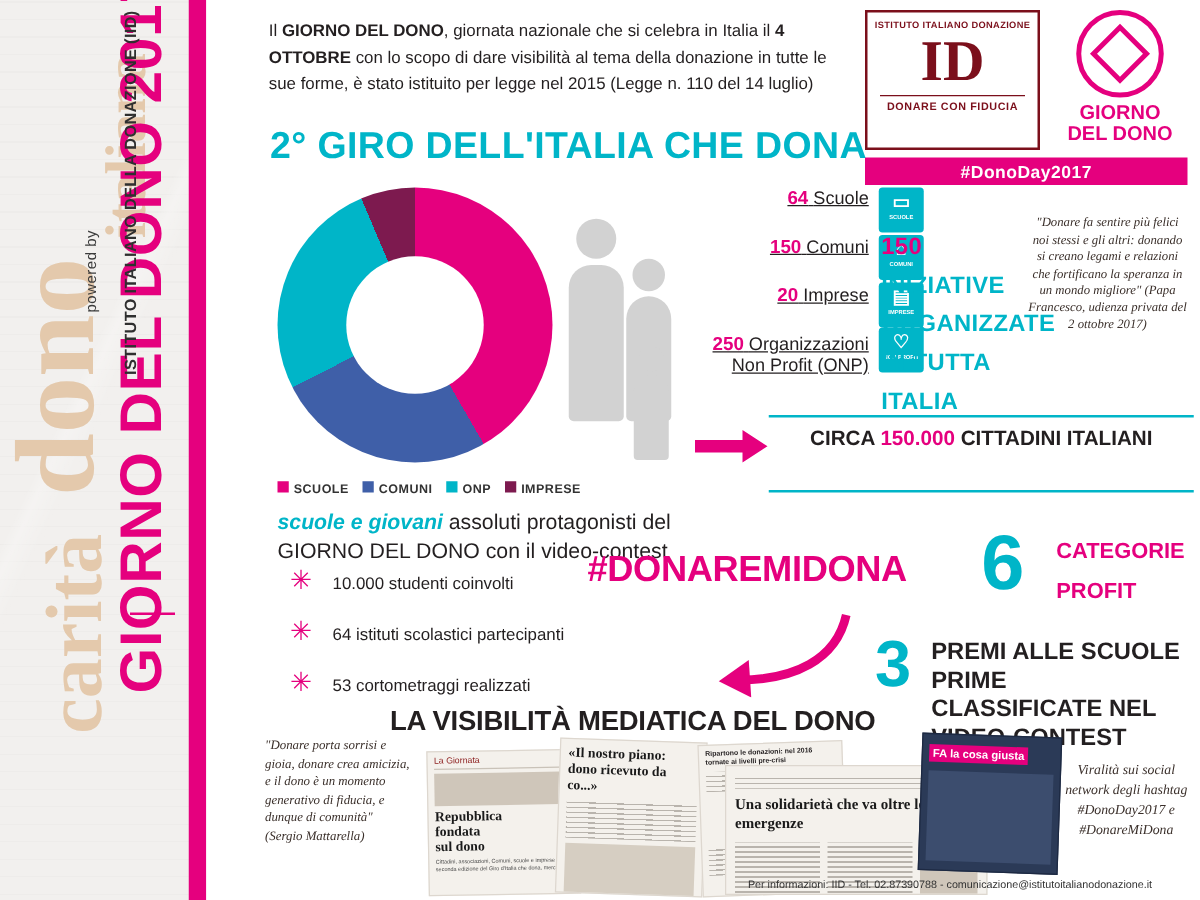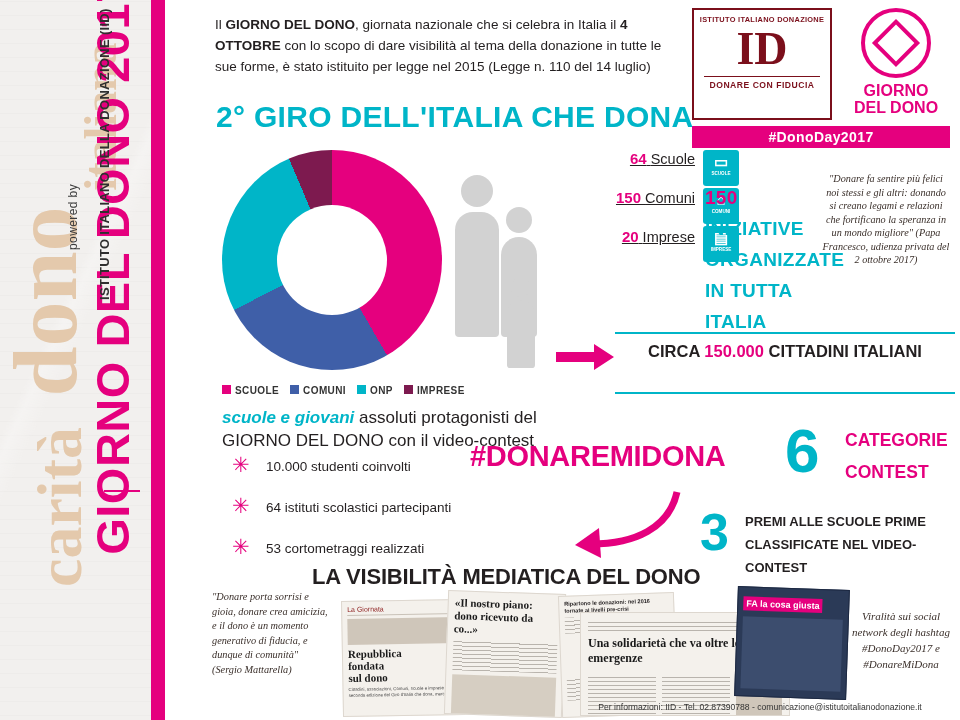--- a/index.html
+++ b/index.html
@@ -167,21 +167,21 @@
   #donaremidona{
     position:absolute;left:470px;top:440px;width:320px;
     font-size:29px;font-weight:bold;color:#e5007e;letter-spacing:-.3px;
   }
   #arrow2{position:absolute;left:565px;top:488px;width:120px;height:70px;}
 
   
   #six{position:absolute;left:785px;top:420px;font-size:62px;font-weight:bold;color:#00b5c8;line-height:62px;}
   #six-text{position:absolute;left:845px;top:424px;width:115px;font-size:17.5px;font-weight:bold;color:#e5007e;line-height:32px;}
   #three{position:absolute;left:700px;top:506px;font-size:52px;font-weight:bold;color:#00b5c8;line-height:52px;}
-  #three-text{position:absolute;left:745px;top:510px;width:215px;font-size:13px;font-weight:bold;color:#231f20;line-height:23px;}
+  #three-text{position:absolute;left:745px;top:510px;width:215px;font-size:19px;font-weight:bold;color:#231f20;line-height:23px;}
 
   
   #visib{
     position:absolute;left:312px;top:564px;width:620px;
     font-size:22px;font-weight:bold;color:#231f20;letter-spacing:-.2px;
   }
 
   
   #mattarella{
     position:absolute;left:212px;top:590px;width:118px;
@@ -292,20 +292,29 @@
     </span>
   </div>
   <div class="row">
     <span class="num">20</span>
     <span>Imprese</span>
     <span class="fig-icon" style="top:76px;">
       <span class="glyph">▤</span>
       <span>IMPRESE</span>
     </span>
   </div>
+  <div class="row">
+    <span class="num">250</span>
+    <span>Organizzazioni</span><br>
+    <span>Non Profit (ONP)</span>
+    <span class="fig-icon" style="top:112px;">
+      <span class="glyph">♡</span>
+      <span>NON PROFIT</span>
+    </span>
+  </div>
 </div>
 
 <div id="iniziative">
   <span class="pink">150</span>
   <span>INIZIATIVE</span><br>
   <span>ORGANIZZATE</span><br>
   <span>IN TUTTA ITALIA</span>
 </div>
 
 <div id="papa">"Donare fa sentire più felici noi stessi e gli altri: donando si creano legami e relazioni che fortificano la speranza in un mondo migliore" (Papa Francesco, udienza privata del 2 ottobre 2017)</div>
@@ -331,21 +340,21 @@
 
 <div id="donaremidona">#DONAREMIDONA</div>
 <svg id="arrow2" viewBox="0 0 120 70">
   <path d="M112 4 C104 40 70 56 26 56" stroke="#e5007e" stroke-width="7" fill="none"></path>
   <path d="M34 40 L10 57 L36 70 Z" fill="#e5007e"></path>
 </svg>
 
 <div id="six">6</div>
 <div id="six-text">
   <span>CATEGORIE</span><br>
-  <span>CONTEST</span>
+  <span>PROFIT</span>
 </div>
 <div id="three">3</div>
 <div id="three-text">
   <span>PREMI ALLE SCUOLE PRIME</span><br>
   <span>CLASSIFICATE NEL VIDEO-CONTEST</span>
 </div>
 
 <div id="visib">LA VISIBILITÀ MEDIATICA DEL DONO</div>
 
 <div id="mattarella">"Donare porta sorrisi e gioia, donare crea amicizia, e il dono è un momento generativo di fiducia, e dunque di comunità" (Sergio Mattarella)</div>

